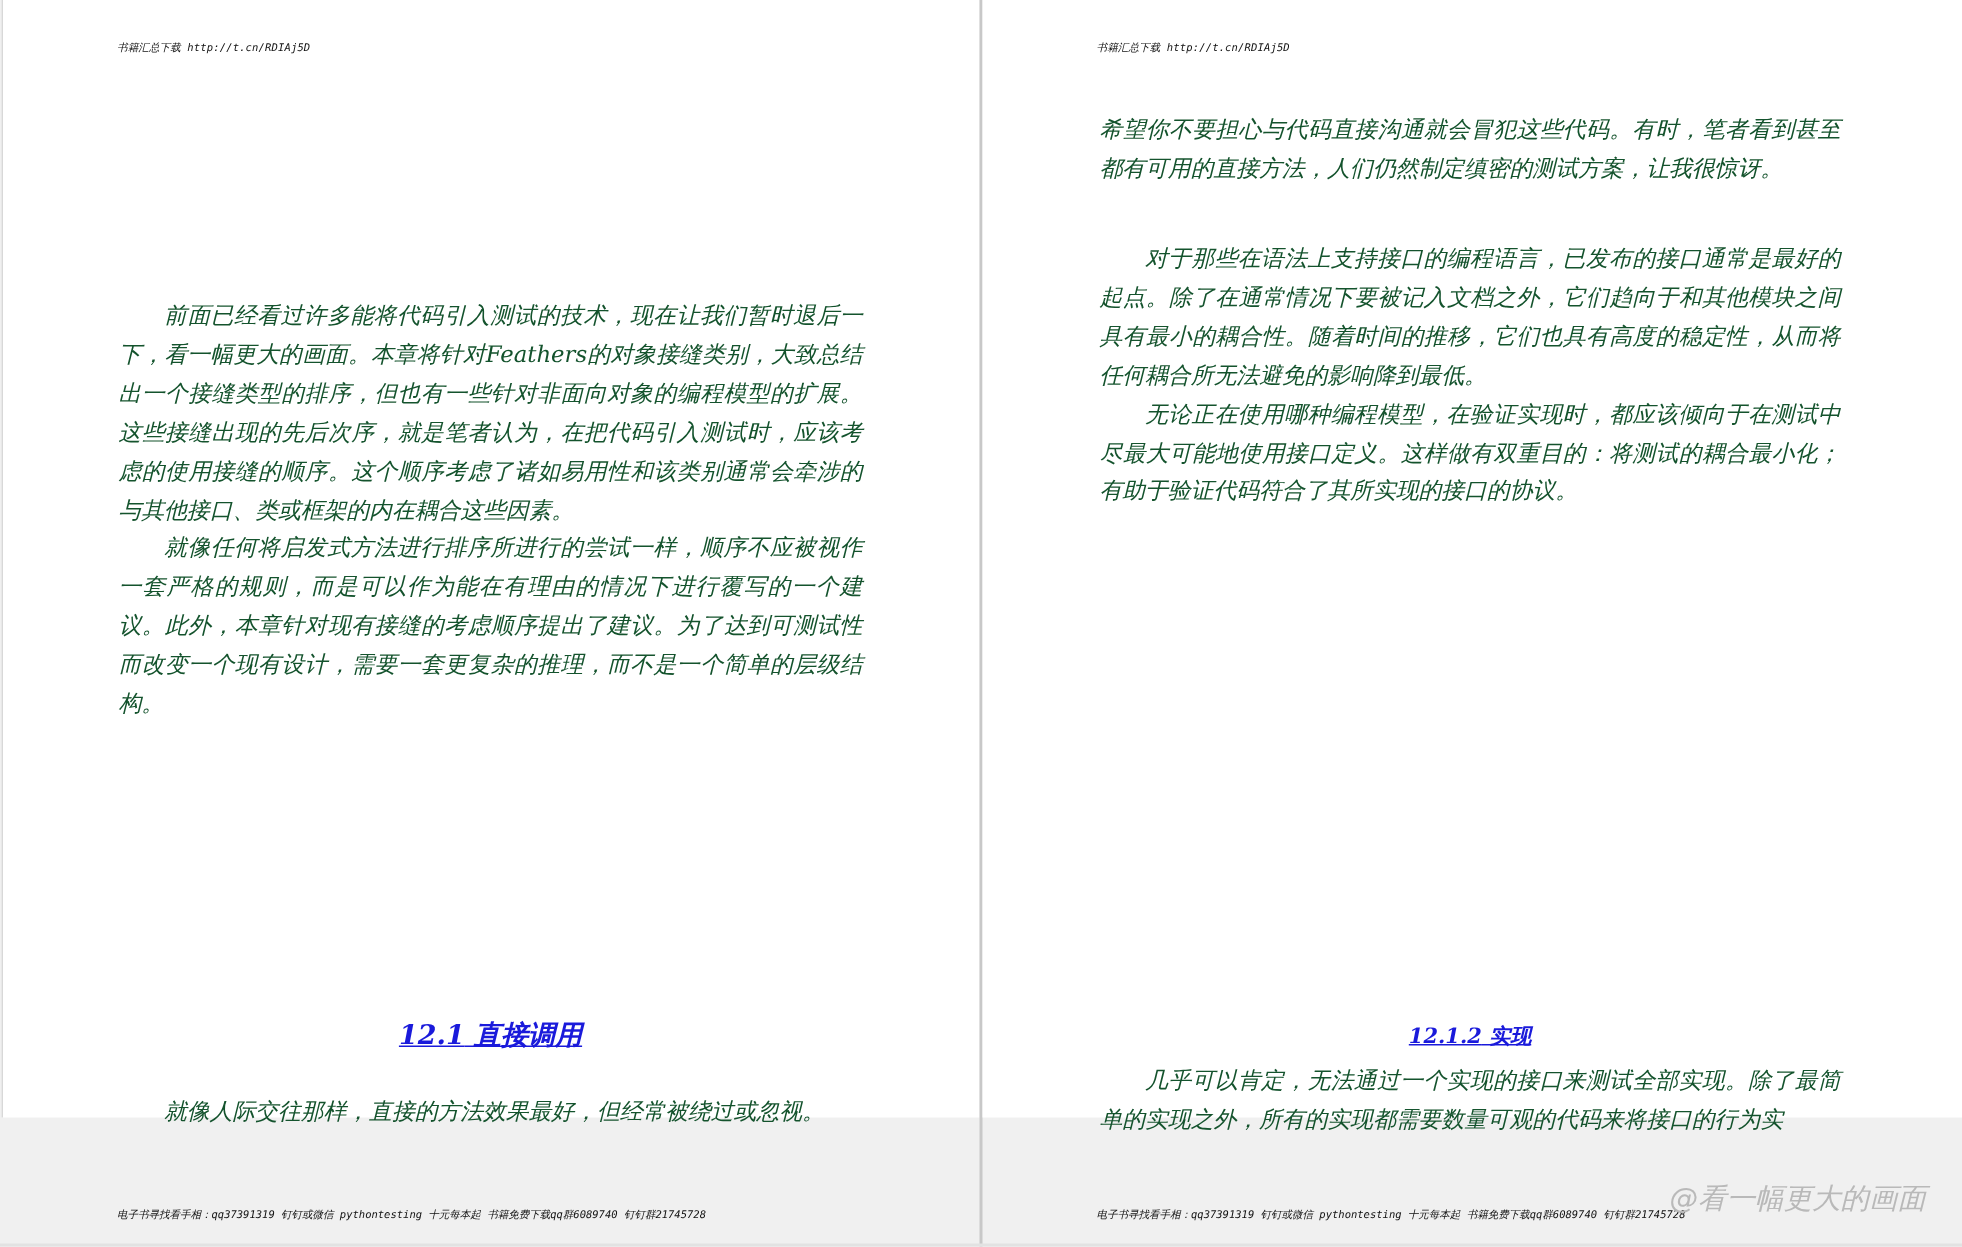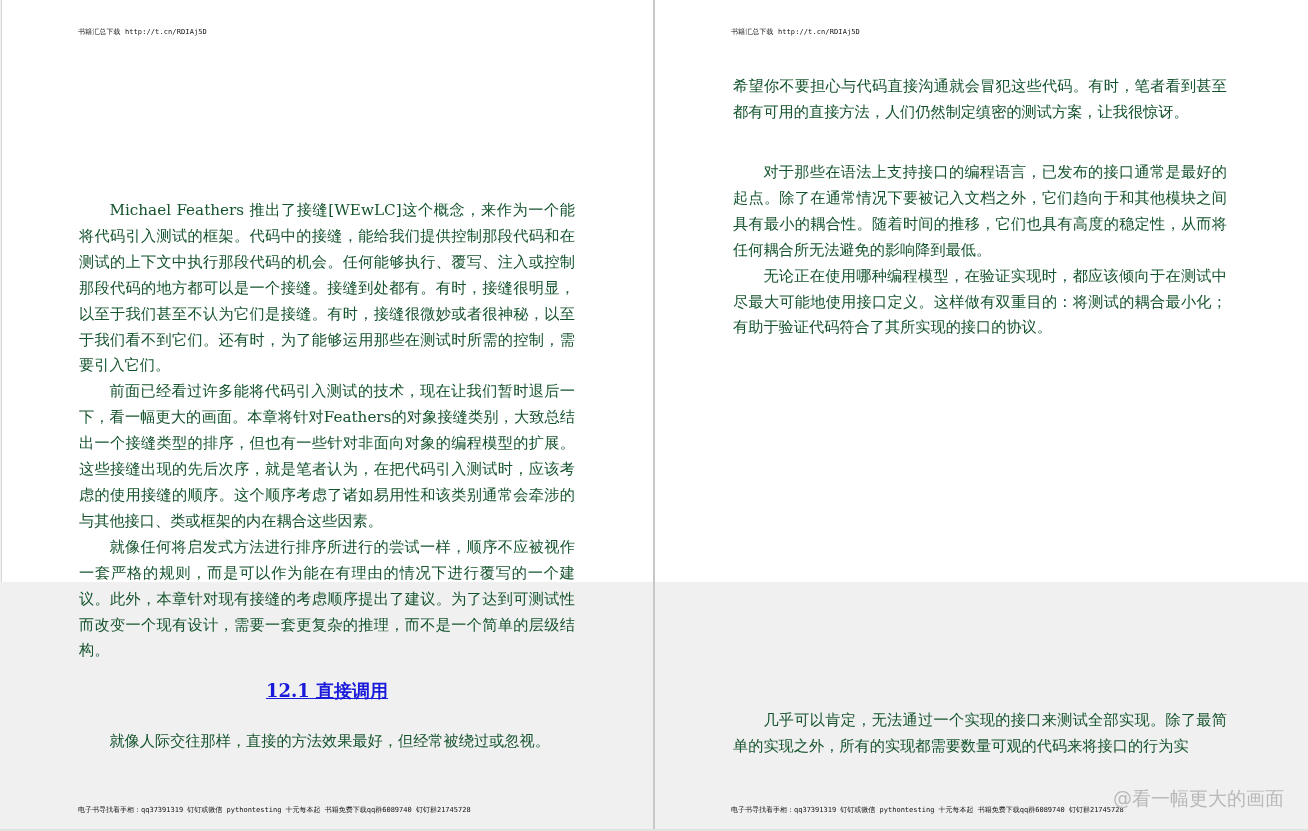--- a/index.html
+++ b/index.html
@@ -3,22 +3,23 @@
 <meta charset="utf-8">
 <style>
   html, body { margin: 0; padding: 0; }
   body {
     width: 1308px; height: 831px; overflow: hidden;
     background: #f0f0f0;
     font-family: "DejaVu Serif", "Liberation Serif", serif;
     position: relative;
   }
   .page {
-    position: absolute; top: 0; height: 582px; background: #ffffff;
+    position: absolute; top: 0; height: 745px; background: #ffffff;
     box-sizing: border-box;
+    font-style: italic;
   }
   #page-left { left: 1px; width: 652px; border-left: 1px solid #d8d8d8; }
   #page-right { left: 655px; width: 653px; }
   .divider { position: absolute; left: 653px; top: 0; width: 2px; height: 831px; background: #c8c8c8; }
   .bottom-edge { position: absolute; left: 0; top: 829px; width: 1308px; height: 2px; background: #e2e2e2; }
 
   .header-note {
     position: absolute; top: 27px;
     font-family: "DejaVu Sans Mono", "Liberation Mono", monospace;
     font-size: 7px; color: #111; letter-spacing: 0.1px; white-space: nowrap;
@@ -62,21 +63,20 @@
   }
 </style>
 </head>
 <body>
 
 <div class="page" id="page-left">
   <div class="header-note">书籍汇总下载 http://t.cn/RDIAj5D</div>
 
 
   <div class="content" style="top:198px;">
-    <p class="para">Michael Feathers 推出了接缝[WEwLC]这个概念，来作为一个能将代码引入测试的框架。代码中的接缝，能给我们提供控制那段代码和在测试的上下文中执行那段代码的机会。任何能够执行、覆写、注入或控制那段代码的地方都可以是一个接缝。接缝到处都有。有时，接缝很明显，以至于我们甚至不认为它们是接缝。有时，接缝很微妙或者很神秘，以至于我们看不到它们。还有时，为了能够运用那些在测试时所需的控制，需要引入它们。</p>
     <p class="para">前面已经看过许多能将代码引入测试的技术，现在让我们暂时退后一下，看一幅更大的画面。本章将针对Feathers的对象接缝类别，大致总结出一个接缝类型的排序，但也有一些针对非面向对象的编程模型的扩展。这些接缝出现的先后次序，就是笔者认为，在把代码引入测试时，应该考虑的使用接缝的顺序。这个顺序考虑了诸如易用性和该类别通常会牵涉的与其他接口、类或框架的内在耦合这些因素。</p>
     <p class="para">就像任何将启发式方法进行排序所进行的尝试一样，顺序不应被视作一套严格的规则，而是可以作为能在有理由的情况下进行覆写的一个建议。此外，本章针对现有接缝的考虑顺序提出了建议。为了达到可测试性而改变一个现有设计，需要一套更复杂的推理，而不是一个简单的层级结构。</p>
   </div>
 
   <div class="content" style="top:678px;">
     <h2 class="sec-title"><span class="num">12.1</span><span> 直接调用</span></h2>
   </div>
 
   <div class="content" style="top:729px;">
     <p class="para">就像人际交往那样，直接的方法效果最好，但经常被绕过或忽视。</p>
@@ -93,20 +93,23 @@
   <div class="content" style="top:74px;">
     <p class="para" style="text-indent:0;">希望你不要担心与代码直接沟通就会冒犯这些代码。有时，笔者看到甚至都有可用的直接方法，人们仍然制定缜密的测试方案，让我很惊讶。</p>
   </div>
 
 
   <div class="content" style="top:160px;">
     <p class="para">对于那些在语法上支持接口的编程语言，已发布的接口通常是最好的起点。除了在通常情况下要被记入文档之外，它们趋向于和其他模块之间具有最小的耦合性。随着时间的推移，它们也具有高度的稳定性，从而将任何耦合所无法避免的影响降到最低。</p>
     <p class="para">无论正在使用哪种编程模型，在验证实现时，都应该倾向于在测试中尽最大可能地使用接口定义。这样做有双重目的：将测试的耦合最小化；有助于验证代码符合了其所实现的接口的协议。</p>
   </div>
 
+  <div class="content" style="top:681px;">
+    <h3 class="subsec-title"><span class="num">12.1.2</span><span> 实现</span></h3>
+  </div>
 
   <div class="content" style="top:708px;">
     <p class="para">几乎可以肯定，无法通过一个实现的接口来测试全部实现。除了最简单的实现之外，所有的实现都需要数量可观的代码来将接口的行为实</p>
   </div>
 
   <div class="footer-note">电子书寻找看手相：qq37391319 钉钉或微信 pythontesting 十元每本起 书籍免费下载qq群6089740 钉钉群21745728</div>
   <div class="watermark">@看一幅更大的画面</div>
 </div>
 
 <div class="bottom-edge"></div>

